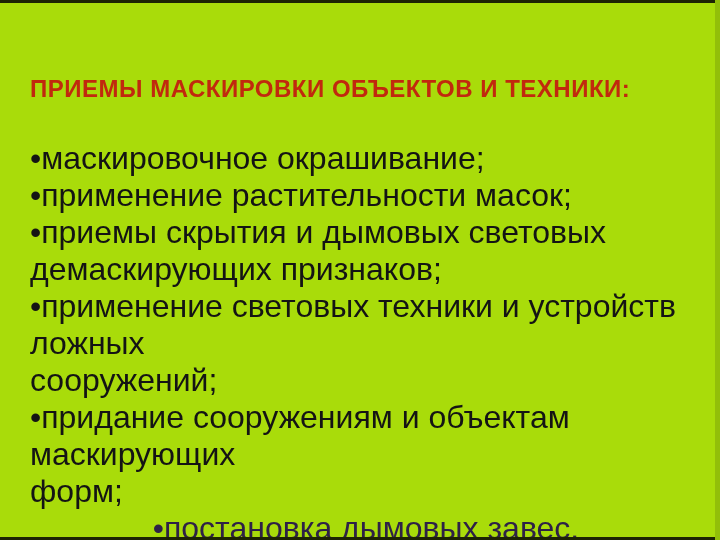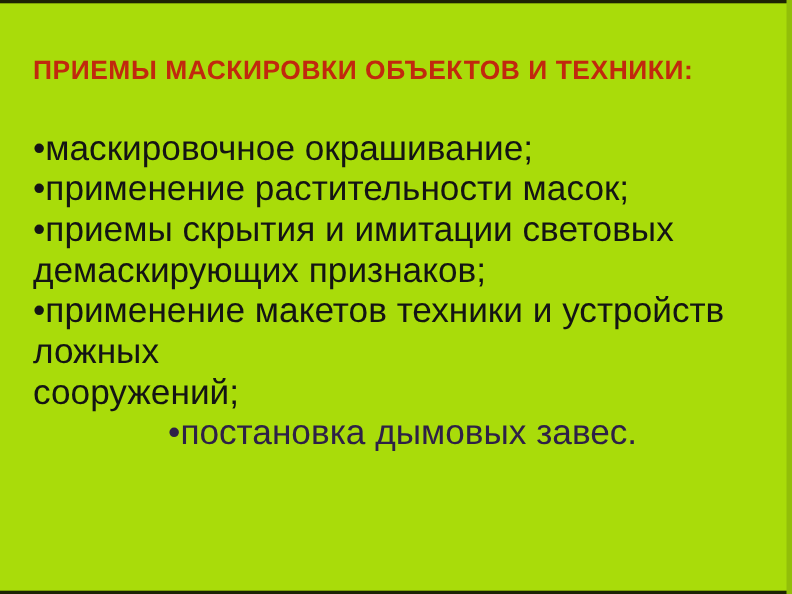--- a/index.html
+++ b/index.html
@@ -32,21 +32,21 @@
   .edge.right{
     left:auto;right:0;top:0;
     width:5px;height:100%;
     background:#92bf09;
   }
   .slide{
     position:absolute;
     top:0;left:0;
     width:720px;height:540px;
     box-sizing:border-box;
-    padding:50px 28px 0 30px;
+    padding:74px 28px 0 30px;
   }
   .slide-title{
     margin:0 0 36px 0;
     font-size:24px;
     font-weight:bold;
     line-height:30px;
     letter-spacing:0.5px;
     color:var(--title);
   }
   .bullets{
@@ -64,23 +64,25 @@
   }
 </style>
 </head>
 <body>
 
 <div class="slide">
   <h1 class="slide-title">ПРИЕМЫ МАСКИРОВКИ ОБЪЕКТОВ И ТЕХНИКИ:</h1>
   <div class="bullets" id="bullet-list">
       <div class="bullet">•маскировочное окрашивание;</div>
       <div class="bullet">•применение растительности масок;</div>
-      <div class="bullet">•приемы скрытия и имитации световых
+      <div class="bullet">•приемы скрытия и дымовых световых
 демаскирующих признаков;</div>
-      <div class="bullet">•применение макетов техники и устройств ложных
+      <div class="bullet">•применение световых техники и устройств ложных
 сооружений;</div>
+      <div class="bullet">•придание сооружениям и объектам маскирующих
+форм;</div>
       <div class="bullet purple">•постановка дымовых завес.</div>
     </div>
 </div>
 
 <div class="edge top"></div>
 <div class="edge bottom"></div>
 <div class="edge right"></div>
 
 </body></html>

